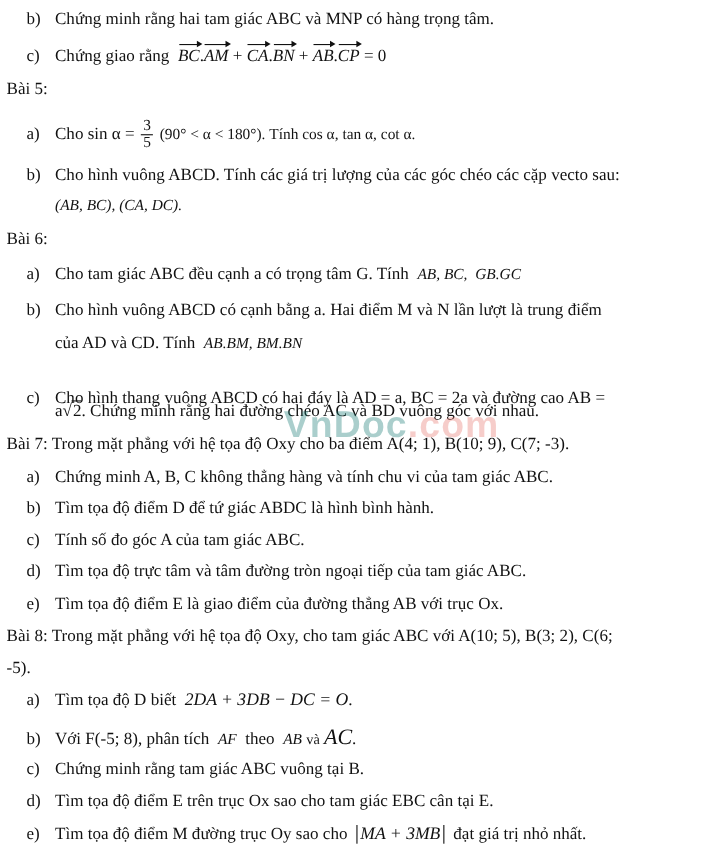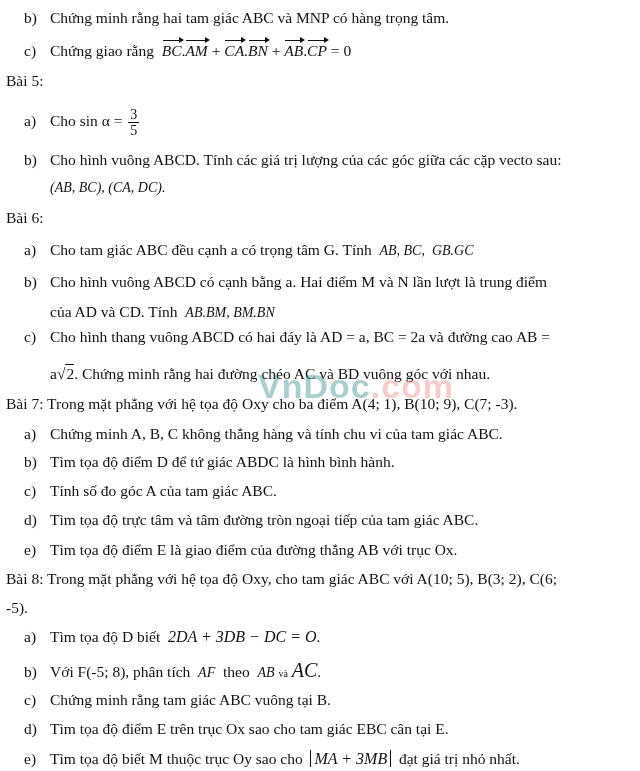--- a/index.html
+++ b/index.html
@@ -39,43 +39,44 @@
 </div>
 
 <div class="line top" style="top:71px">Bài 5:</div>
 
 <div class="line ind" style="top:107px">
   <span class="lbl">a)</span><span>Cho sin α =</span>
   <span class="frac">
       <span>3</span>
       <span>5</span>
     </span>
+  <span style="font-size:14px">(90° &lt; α &lt; 180°). Tính cos α, tan α, cot α.</span>
 </div>
 
 <div class="line ind" style="top:150px">
-  <span class="lbl">b)</span><span>Cho hình vuông ABCD. Tính các giá trị lượng của các góc giữa các cặp vecto sau:</span>
+  <span class="lbl">b)</span><span>Cho hình vuông ABCD. Tính các giá trị lượng của các góc chéo các cặp vecto sau:</span>
 </div>
 <div class="line ind2 m" style="top:178px;font-size:14px">(AB, BC), (CA, DC).</div>
 
 <div class="line top" style="top:208px">Bài 6:</div>
 
 <div class="line ind" style="top:240px">
   <span class="lbl">a)</span><span>Cho tam giác ABC đều cạnh a có trọng tâm G. Tính</span>&nbsp;
   <span class="m" style="font-size:14px">AB, BC, &nbsp;GB.GC</span>
 </div>
 
 <div class="line ind" style="top:272px">
   <span class="lbl">b)</span><span>Cho hình vuông ABCD có cạnh bằng a. Hai điểm M và N lần lượt là trung điểm</span>
 </div>
 <div class="line ind2" style="top:302px">
   <span>của AD và CD. Tính</span>&nbsp;
   <span class="m" style="font-size:14px">AB.BM, BM.BN</span>
 </div>
 
-<div class="line ind" style="top:327px">
+<div class="line ind" style="top:352px">
   <span class="lbl">c)</span><span>Cho hình thang vuông ABCD có hai đáy là AD = a, BC = 2a và đường cao AB =</span>
 </div>
 <div class="line ind2" style="top:364px">
   <span>a</span>√<span class="sqrt">2</span><span>. Chứng minh rằng hai đường chéo AC và BD vuông góc với nhau.</span>
 </div>
 
 <div class="wm"><span class="a">VnDoc</span><span class="b">.com</span></div>
 
 <div class="line top" style="top:394px">Bài 7: Trong mặt phẳng với hệ tọa độ Oxy cho ba điểm A(4; 1), B(10; 9), C(7; -3).</div>
 <div class="line ind" style="top:424px"><span class="lbl">a)</span><span>Chứng minh A, B, C không thẳng hàng và tính chu vi của tam giác ABC.</span></div>
@@ -90,23 +91,23 @@
 <div class="line ind" style="top:627px">
   <span class="lbl">a)</span><span>Tìm tọa độ D biết</span>&nbsp;
   <span class="m" style="font-size:16px">2DA + 3DB − DC = O</span><span>.</span>
 </div>
 
 <div class="line ind" style="top:660px">
   <span class="lbl">b)</span><span>Với F(-5; 8), phân tích</span>&nbsp;
   <span class="m" style="font-size:14px">AF</span>&nbsp;
   <span>theo</span>&nbsp;
   <span class="m" style="font-size:14px">AB</span>
-  <span style="font-size:10px">và</span>
+  <span style="font-size:13px">và</span>
   <span class="m" style="font-size:20px">AC</span><span>.</span>
 </div>
 
 <div class="line ind" style="top:690px"><span class="lbl">c)</span><span>Chứng minh rằng tam giác ABC vuông tại B.</span></div>
 <div class="line ind" style="top:719px"><span class="lbl">d)</span><span>Tìm tọa độ điểm E trên trục Ox sao cho tam giác EBC cân tại E.</span></div>
 <div class="line ind" style="top:749px">
-  <span class="lbl">e)</span><span>Tìm tọa độ biết M thuộc trục Oy sao cho</span>&nbsp;
+  <span class="lbl">e)</span><span>Tìm tọa độ điểm M đường trục Oy sao cho</span>&nbsp;
   <span class="abs m" style="font-size:16px">MA + 3MB</span>&nbsp;
   <span>đạt giá trị nhỏ nhất.</span>
 </div>
 
 </body></html>

